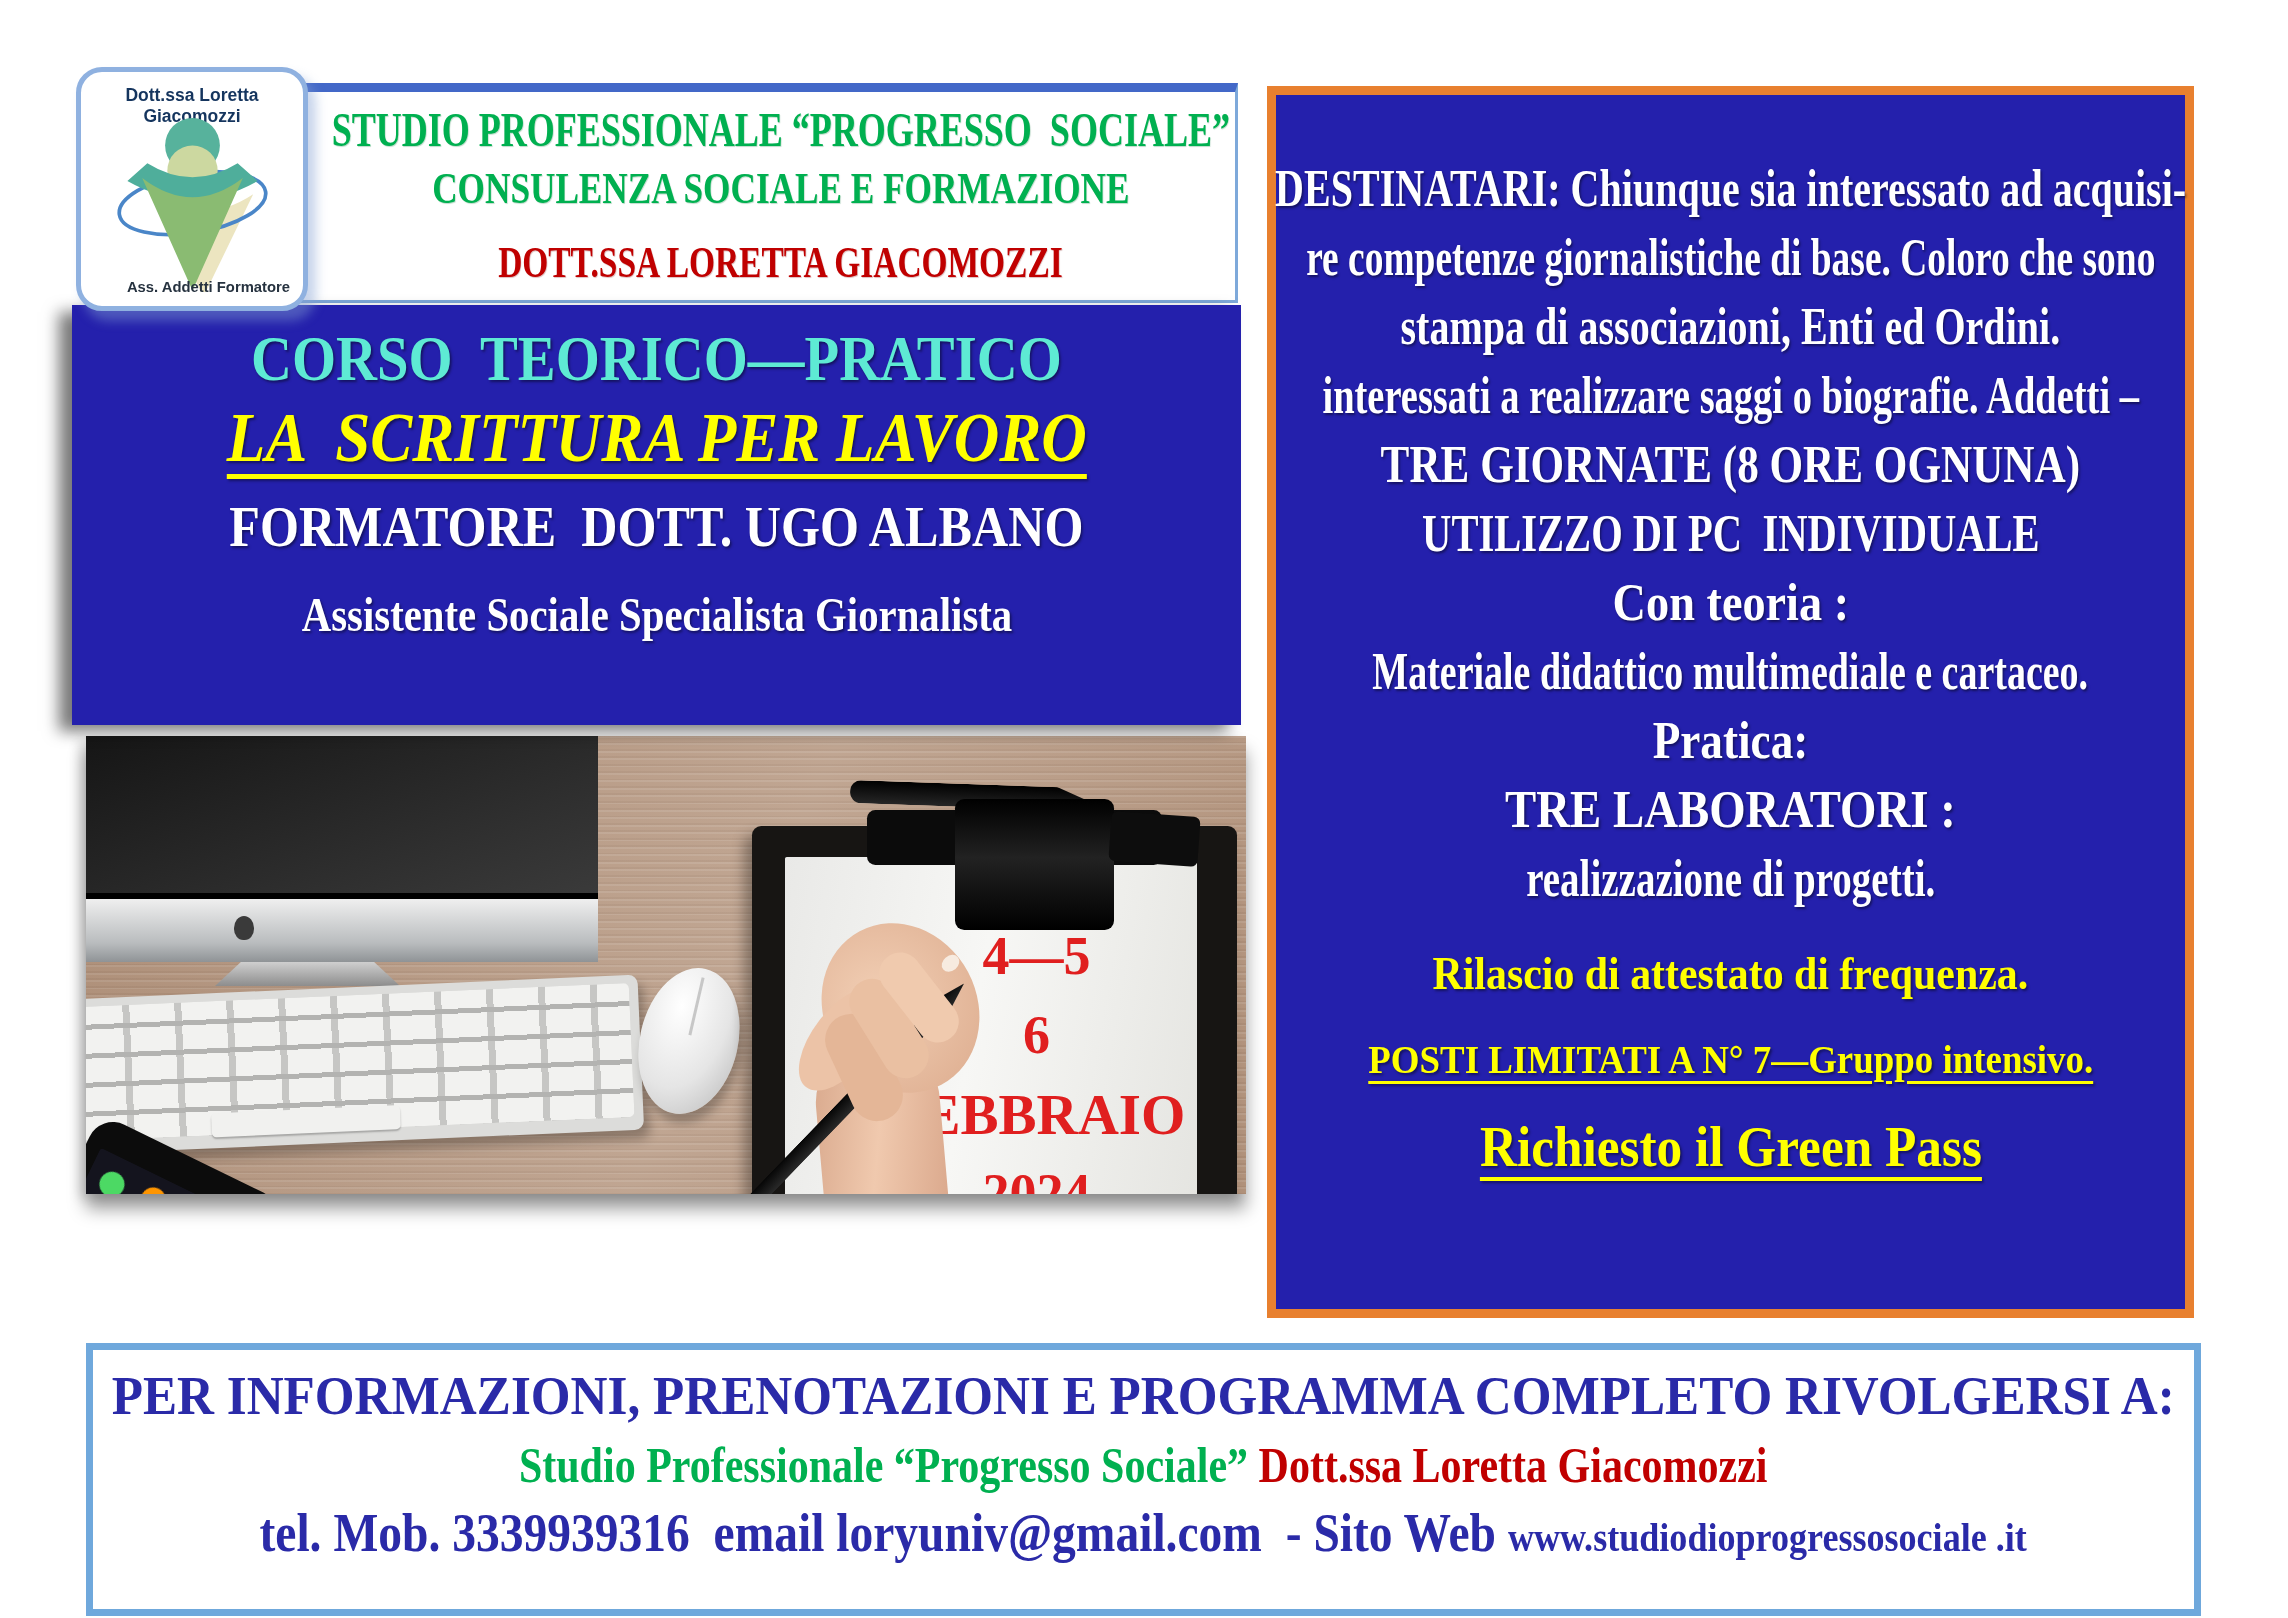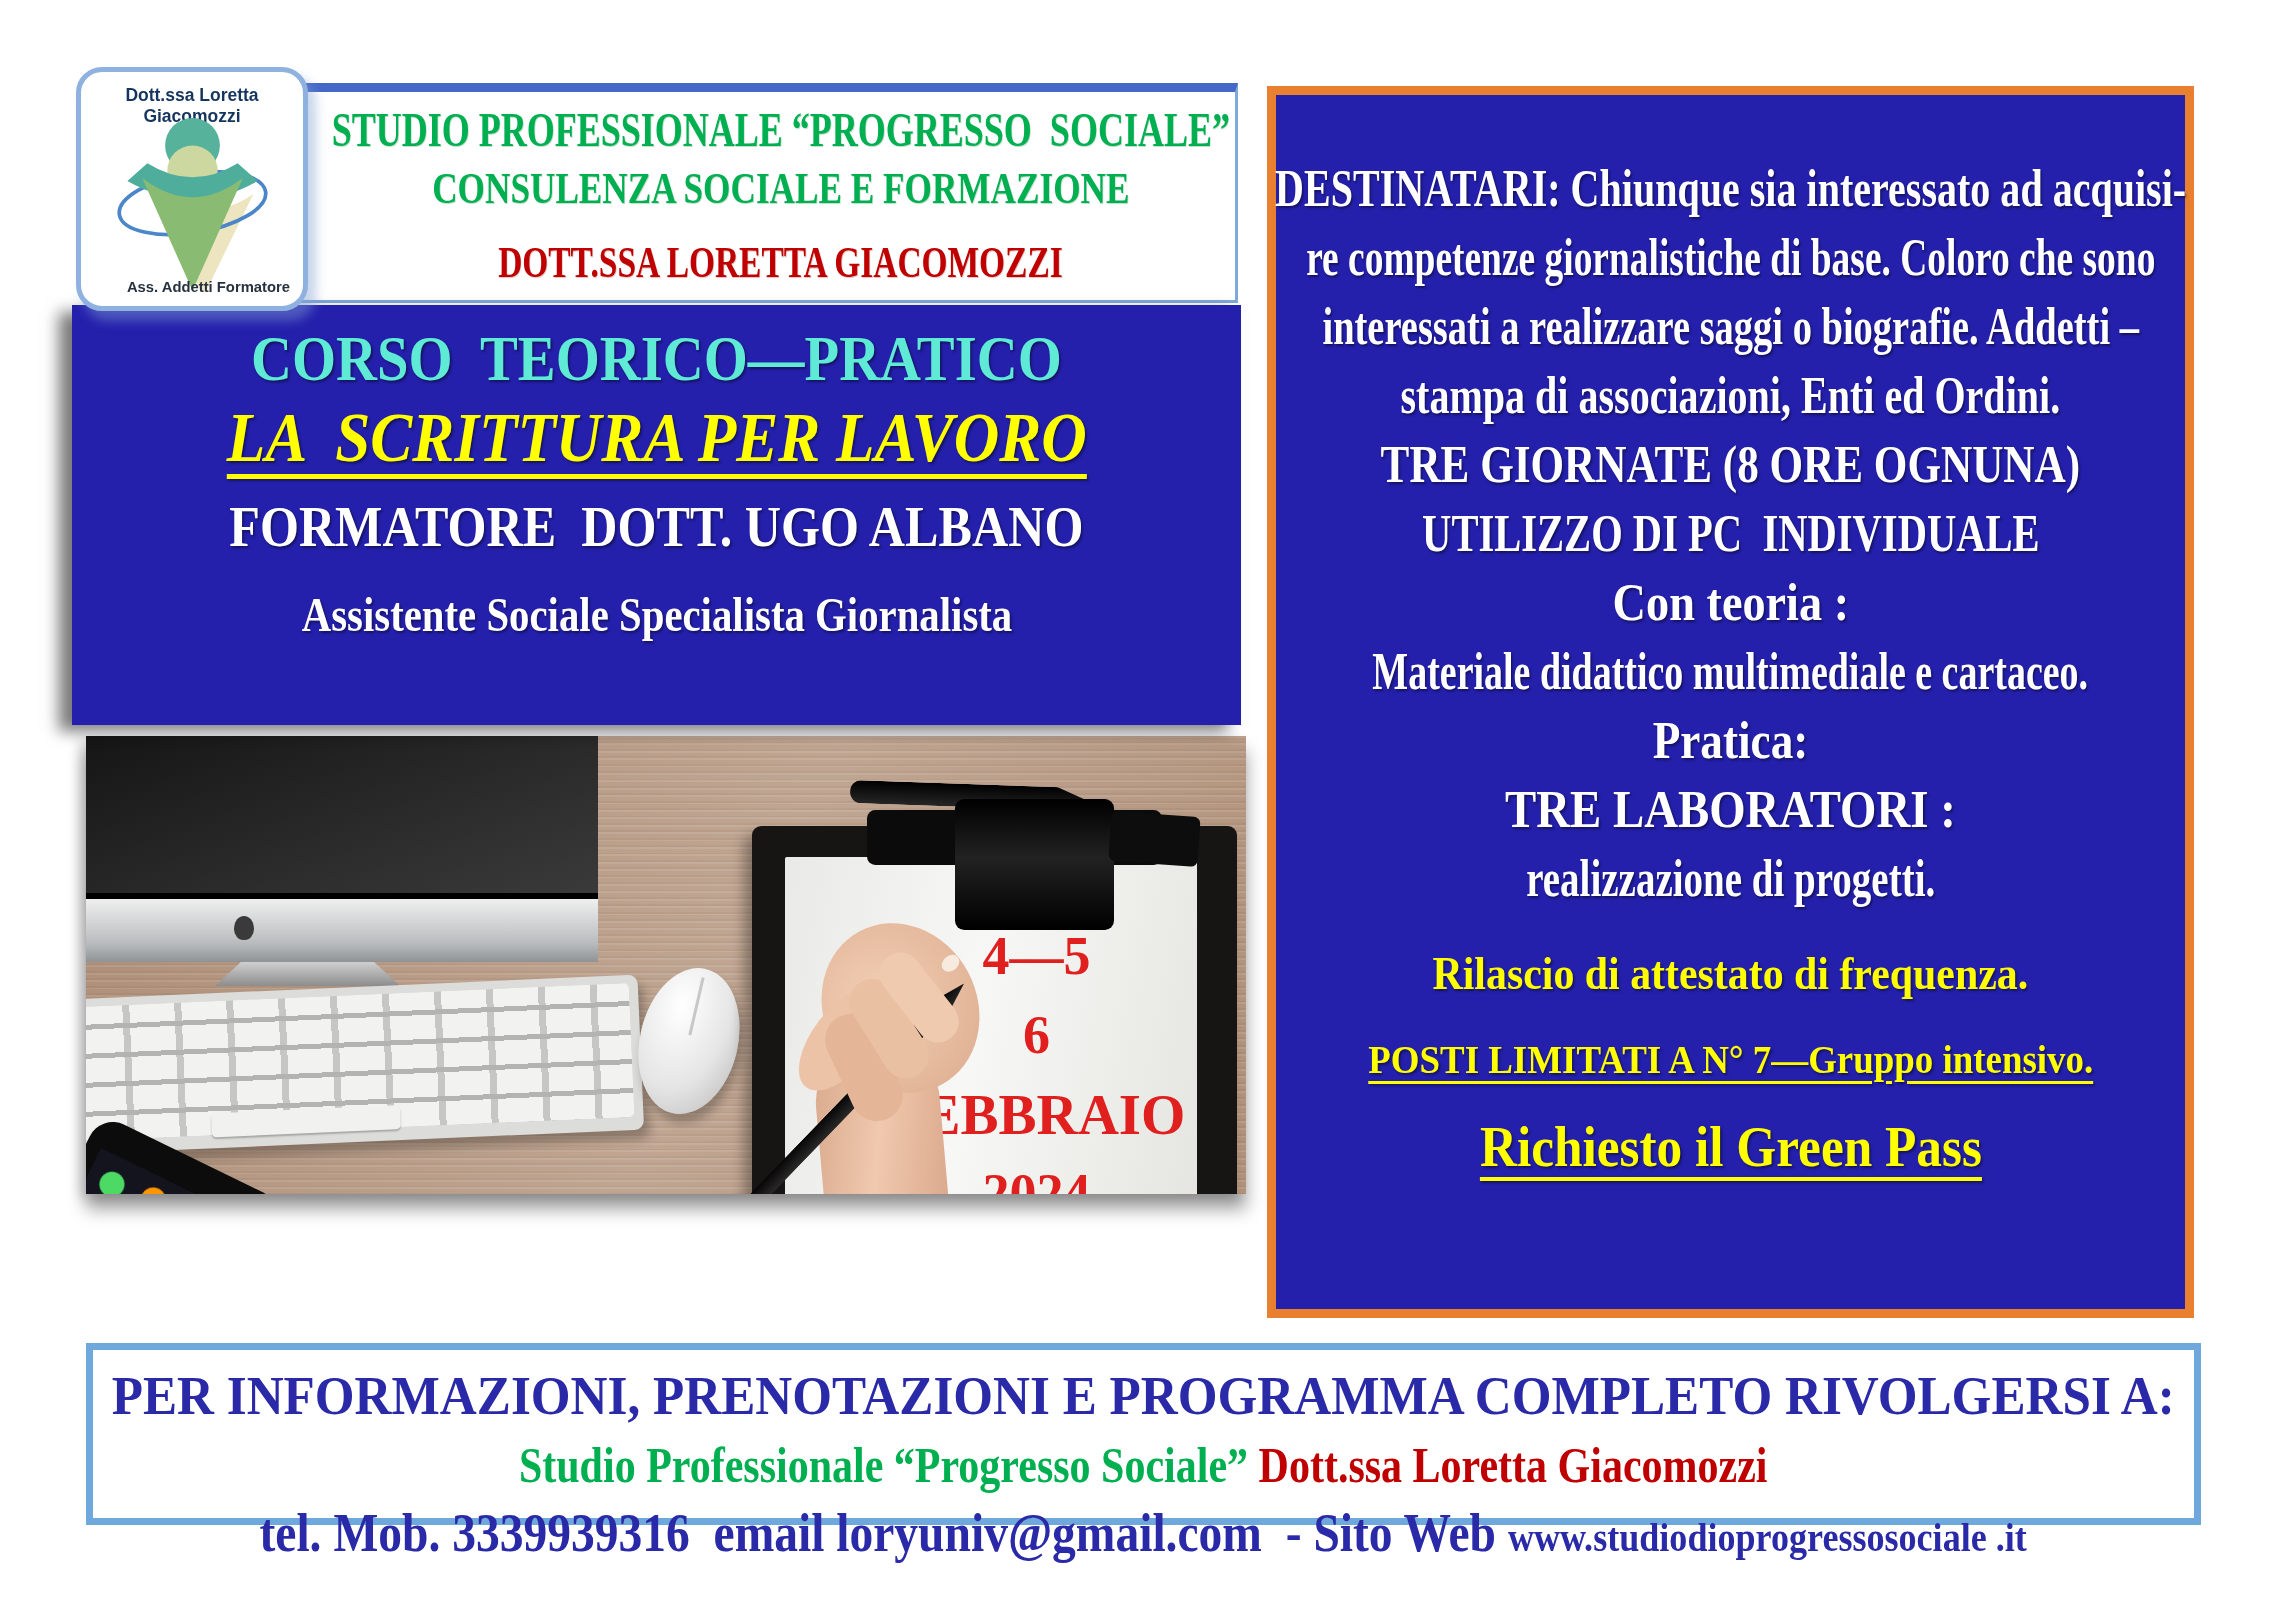--- a/index.html
+++ b/index.html
@@ -43,21 +43,21 @@
     display:flex;flex-direction:column;align-items:center;padding-top:59px;}
   .rp{margin:0;text-align:center;color:#ffffff;font-weight:bold;font-size:52px;line-height:69px;
       text-shadow:1.8px 1.8px 2.8px rgba(0,0,0,.45);}
   .rp-y1{color:#ffff00;font-size:46px;line-height:74px;margin-top:24px;}
   .rp-y2{color:#ffff00;font-size:41px;line-height:66px;margin-top:14.8px;}
   .rp-y2 .cx{text-decoration:underline;text-decoration-thickness:2.8px;text-underline-offset:8.3px;}
   .rp-y3{color:#ffff00;font-size:57px;line-height:79px;margin-top:14.8px;}
   .rp-y3 .cx{text-decoration:underline;text-decoration-thickness:3.7px;text-underline-offset:11px;}
 
   
-  .footer-box{position:absolute;left:86px;top:1343px;width:2115px;height:182px;background:#fff;
+  .footer-box{position:absolute;left:86px;top:1343px;width:2115px;height:273px;background:#fff;
     border:7.4px solid #6fa8dc;box-sizing:border-box;z-index:3;
     display:flex;flex-direction:column;align-items:center;padding-top:14.8px;}
   .f1{color:#2a2aa8;font-weight:bold;font-size:55px;line-height:61px;}
   .f2{font-weight:bold;font-size:50px;line-height:57px;margin-top:11px;}
   .f2 .studio{color:#00b050;}
   .f2 .name{color:#c00000;}
   .f3{color:#2a2aa8;font-weight:bold;font-size:54px;line-height:61px;margin-top:9.2px;}
   .f3 .url{font-size:41px;}
 
   
@@ -202,22 +202,22 @@
     <div class="held-pen"></div>
     <div class="finger3"></div>
     <div class="finger2"></div>
     <div class="finger1"></div>
     <div class="nail"></div>
   </div>
 
   <div class="right-panel">
     <p class="rp"><span class="cx" style="--s:.77">DESTINATARI: Chiunque sia interessato ad acquisi-</span></p>
     <p class="rp"><span class="cx" style="--s:.72">re competenze giornalistiche di base. Coloro che sono</span></p>
+    <p class="rp"><span class="cx" style="--s:.77">stampa di associazioni, Enti ed Ordini.</span></p>
     <p class="rp"><span class="cx" style="--s:.74">interessati a realizzare saggi o biografie. Addetti –</span></p>
-    <p class="rp"><span class="cx" style="--s:.77">stampa di associazioni, Enti ed Ordini.</span></p>
     <p class="rp"><span class="cx" style="--s:.83">TRE GIORNATE (8 ORE OGNUNA)</span></p>
     <p class="rp"><span class="cx" style="--s:.78">UTILIZZO DI PC  INDIVIDUALE</span></p>
     <p class="rp"><span class="cx" style="--s:.89">Con teoria :</span></p>
     <p class="rp"><span class="cx" style="--s:.73">Materiale didattico multimediale e cartaceo.</span></p>
     <p class="rp"><span class="cx" style="--s:.87">Pratica:</span></p>
     <p class="rp"><span class="cx" style="--s:.90">TRE LABORATORI :</span></p>
     <p class="rp"><span class="cx" style="--s:.75">realizzazione di progetti.</span></p>
     <p class="rp rp-y1"><span class="cx" style="--s:.91">Rilascio di attestato di frequenza.</span></p>
     <p class="rp rp-y2"><span class="cx" style="--s:.90">POSTI LIMITATI A N° 7—Gruppo intensivo.</span></p>
     <p class="rp rp-y3"><span class="cx" style="--s:.90">Richiesto il Green Pass</span></p>

